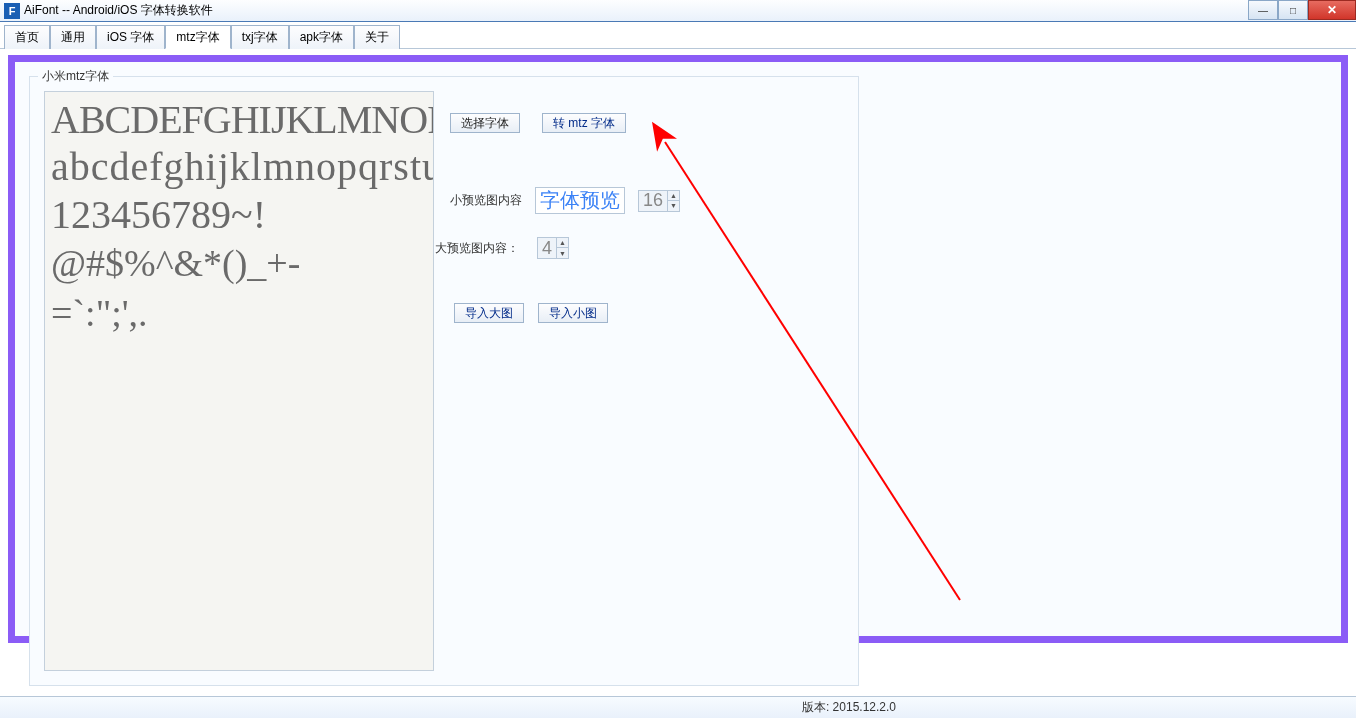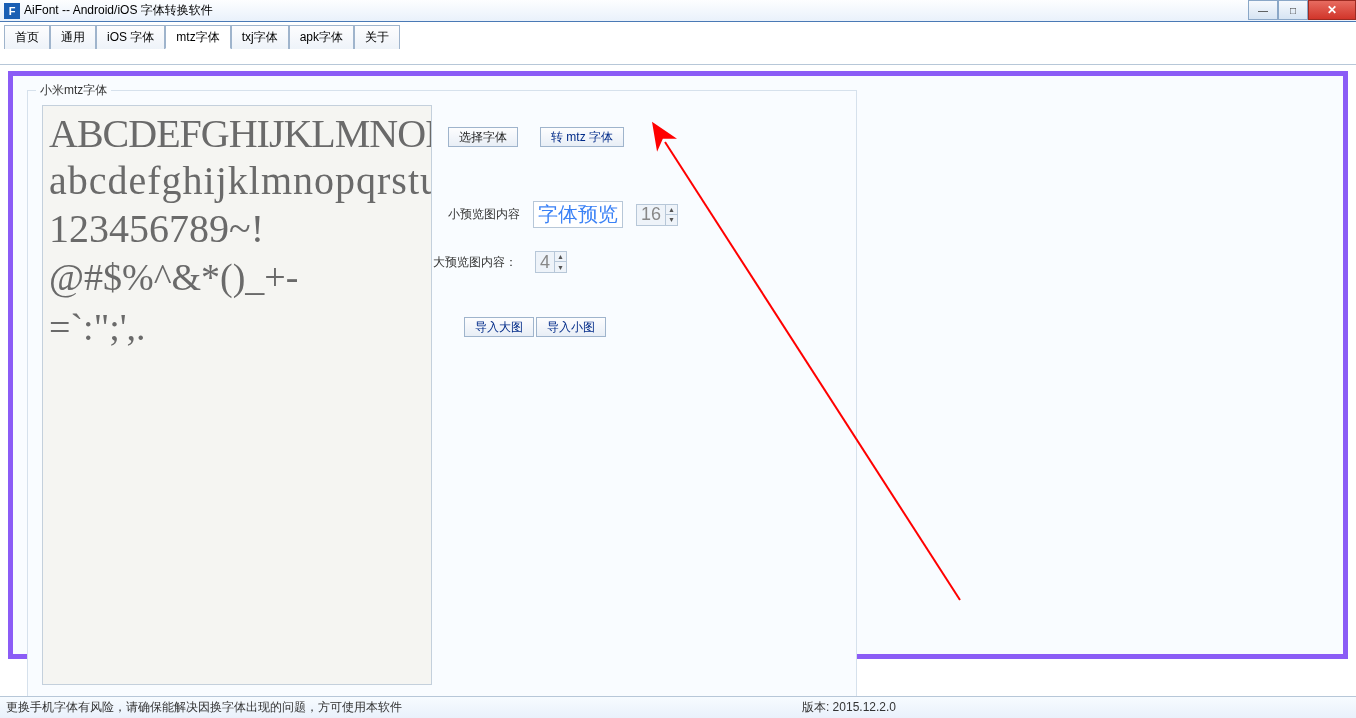--- a/index.html
+++ b/index.html
@@ -47,21 +47,21 @@
 .titlebar .controls .btn.close {
   width: 48px;
   background: linear-gradient(#e76b60,#d1352a);
   color:#fff; font-size:12px; font-weight:bold;
   border-color:#9c2a22;
 }
 
 
 .tabrow {
   display:flex;
-  padding: 2px 4px 16px 4px;
+  padding: 2px 4px 0 4px;
   background:#fff;
   border-bottom:1px solid #b7c7d8;
   gap:0;
 }
 .tab {
   border:1px solid #9fb4cc;
   border-bottom:none;
   padding:3px 10px 2px 10px;
   background:linear-gradient(#fdfdfe,#eef3f9);
   position:relative;
@@ -71,21 +71,21 @@
 }
 .tab.active {
   background:#fff;
   border-bottom:1px solid #fff;
   z-index:2;
 }
 
 
 .panel {
   margin:6px 8px 0 8px;
-  border:5px solid #8b5cf6;
+  border:7px solid #8b5cf6;
   background:#f9fcff;
   height: 588px;
   position:relative;
 }
 .groupbox {
   margin:14px 0 0 14px;
   border:1px solid #d6e1ec;
   width: 830px;
   height: 610px;
   position:relative;
@@ -219,34 +219,33 @@
       <span>大预览图内容：</span>
       <span class="spin">
         <span class="val">4</span>
         <span class="arrws">
             <div>▲</div>
             <div>▼</div>
           </span>
       </span>
     </div>
 
-    <div class="rctl" style="left:436px; top:228px;">
+    <div class="rctl" style="left:424px; top:228px;">
       <span class="button">导入大图</span>
     </div>
     <div class="rctl" style="left:508px; top:228px;">
       <span class="button">导入小图</span>
     </div>
   </div>
 </div>
 
 <svg class="arrow-svg">
   <defs>
     <marker id="ahead" markerWidth="14" markerHeight="12" refX="2" refY="6" orient="auto">
       <path d="M0,0 L14,6 L0,12 L4,6 Z" fill="#ff0000"></path>
     </marker>
   </defs>
   <line x1="960" y1="600" x2="665" y2="142" stroke="#ff0000" stroke-width="2" marker-end="url(#ahead)"></line>
 </svg>
 
 <div class="statusbar">
-  <span>更换手机字体有风险，请确保能解决因换字体出现的问题，方可使用本软件</span>
   <span class="ver">版本: 2015.12.2.0</span>
 </div>
 
 </body></html>

